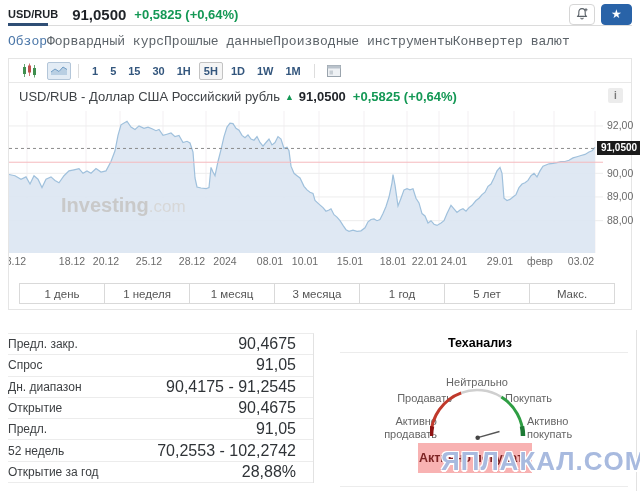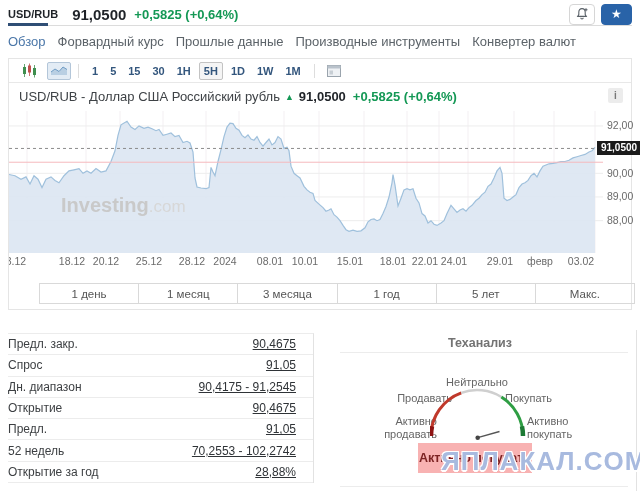--- a/index.html
+++ b/index.html
@@ -13,21 +13,21 @@
   #hdr .chg { font-size:13px; font-weight:bold; color:#149855; margin-left:8px; }
   #hdr .spacer { flex:1; }
   .hbtn { height:21px; border:1px solid #d6d6d6; border-radius:4px; background:#fff;
           display:flex; align-items:center; justify-content:center; }
   #bell-btn { width:26px; margin-right:6px; }
   #star-btn { width:31px; background:#2963a8; border-color:#2963a8; color:#fff; font-size:12px; }
   #hdr-rule { position:absolute; left:8px; top:25px; width:624px; height:1px; background:#dcdcdc; }
   #hdr-rule-active { position:absolute; left:8px; top:23px; width:40px; height:3px; background:#2f4e75; }
 
   
-  #tabs { position:absolute; left:8px; top:34px; display:flex; gap:12px; font-size:13px; }
+  #tabs { position:absolute; left:8px; top:34px; display:flex; gap:0; font-size:13px;font-family:Liberation Mono, monospace; }
   #tabs .tab { color:#5c6369; cursor:pointer; }
   #tabs .tab.active { color:#4a76a8; }
 
   
   #card { position:absolute; left:8px; top:58px; width:624px; height:252px; border:1px solid #e5e5e5; background:#fff; }
   #cbar { position:absolute; left:0; top:0; right:0; height:24px; border-bottom:1px solid #e8e8e8;
           display:flex; align-items:center; padding:0 8px; }
   .sep { width:1px; height:14px; background:#ddd; margin:0 7px; }
   .iconbox { width:24px; height:18px; display:flex; align-items:center; justify-content:center; border-radius:2px; }
   .iconbox.sel { background:#e3ecf5; border:1px solid #b3c6d9; }
@@ -44,34 +44,34 @@
 
   #plot { position:absolute; left:0; top:48px; width:624px; height:148px; }
   #xaxis-row { position:absolute; left:0; top:196px; width:624px; height:14px; }
   #price-badge { position:absolute; left:588px; top:83px; width:44px; height:14px; background:#1b1b1b; color:#fff;
                  font-size:10px; font-weight:bold; text-align:center; line-height:14px; }
   #inv-wm { position:absolute; left:52px; top:135px; font-size:20px; font-weight:bold; color:#c9c9c9; }
   #inv-wm span { font-weight:normal; color:#d7d7d7; font-size:17px; }
 
   
   #ranges { position:absolute; left:10px; top:224px; width:596px; height:21px; display:flex;
-            border:1px solid #d9d9d9;margin-left:20px; }
+            border:1px solid #d9d9d9; }
   #ranges .rbtn { flex:1; font-size:11.5px; color:#555; display:flex; align-items:center; justify-content:center;
                   border-right:1px solid #d9d9d9; cursor:pointer; }
   #ranges .rbtn:last-child { border-right:none; }
 
   
   #stats { position:absolute; left:8px; top:333px; width:306px; border-top:1px solid #ececec; border-right:1px solid #e2e2e2; }
   #stats .row { display:flex; align-items:center; height:21.3px; border-bottom:1px solid #ececec; }
   #stats .lbl { font-size:12px; color:#3c3f42; }
-  #stats .val { font-size:12px; color:#2f3337; margin-left:auto; padding-right:17px;text-decoration:underline; }
+  #stats .val { font-size:16px; color:#2f3337; margin-left:auto; padding-right:17px; }
 
   
   #tech { position:absolute; left:340px; top:330px; width:297px; height:161px; border-right:1px solid #e2e2e2; }
-  #tech-title { position:absolute; left:0; top:6px; width:280px; text-align:center; font-size:12.5px; font-weight:bold; color:#737373; }
+  #tech-title { position:absolute; left:0; top:6px; width:280px; text-align:center; font-size:12.5px; font-weight:bold; color:#000000; }
   #tech-div1 { position:absolute; left:0; top:22px; width:288px; height:1px; background:#ececec; }
   #tech-div2 { position:absolute; left:0; top:156px; width:288px; height:1px; background:#ececec; }
   .glabel { position:absolute; font-size:11px; color:#666; line-height:13px; }
   #g-neutral { left:0; top:46px; width:274px; text-align:center; }
   #g-sell { left:0; top:62px; width:112px; text-align:right; }
   #g-buy { left:165px; top:62px; }
   #g-asell { left:0; top:85px; width:97px; text-align:right; }
   #g-abuy { left:187px; top:85px; }
   #gauge-svg { position:absolute; left:90px; top:56px; }
   #tech-btn { position:absolute; left:78px; top:113px; width:114px; height:30px; background:#f8b2b2;
@@ -209,20 +209,21 @@
         <text x="384" y="10" fill="#6b6b6b" font-size="10.5" text-anchor="middle">18.01</text>
         <text x="416" y="10" fill="#6b6b6b" font-size="10.5" text-anchor="middle">22.01</text>
         <text x="445" y="10" fill="#6b6b6b" font-size="10.5" text-anchor="middle">24.01</text>
         <text x="491" y="10" fill="#6b6b6b" font-size="10.5" text-anchor="middle">29.01</text>
         <text x="531" y="10" fill="#6b6b6b" font-size="10.5" text-anchor="middle">февр</text>
         <text x="572" y="10" fill="#6b6b6b" font-size="10.5" text-anchor="middle">03.02</text>
       </svg>
 
     <div id="ranges">
         <span class="rbtn">1 день</span>
+        <span class="rbtn">1 неделя</span>
         <span class="rbtn">1 месяц</span>
         <span class="rbtn">3 месяца</span>
         <span class="rbtn">1 год</span>
         <span class="rbtn">5 лет</span>
         <span class="rbtn">Макс.</span>
       </div>
   </div>
 
   <div id="stats">
       <div class="row">

